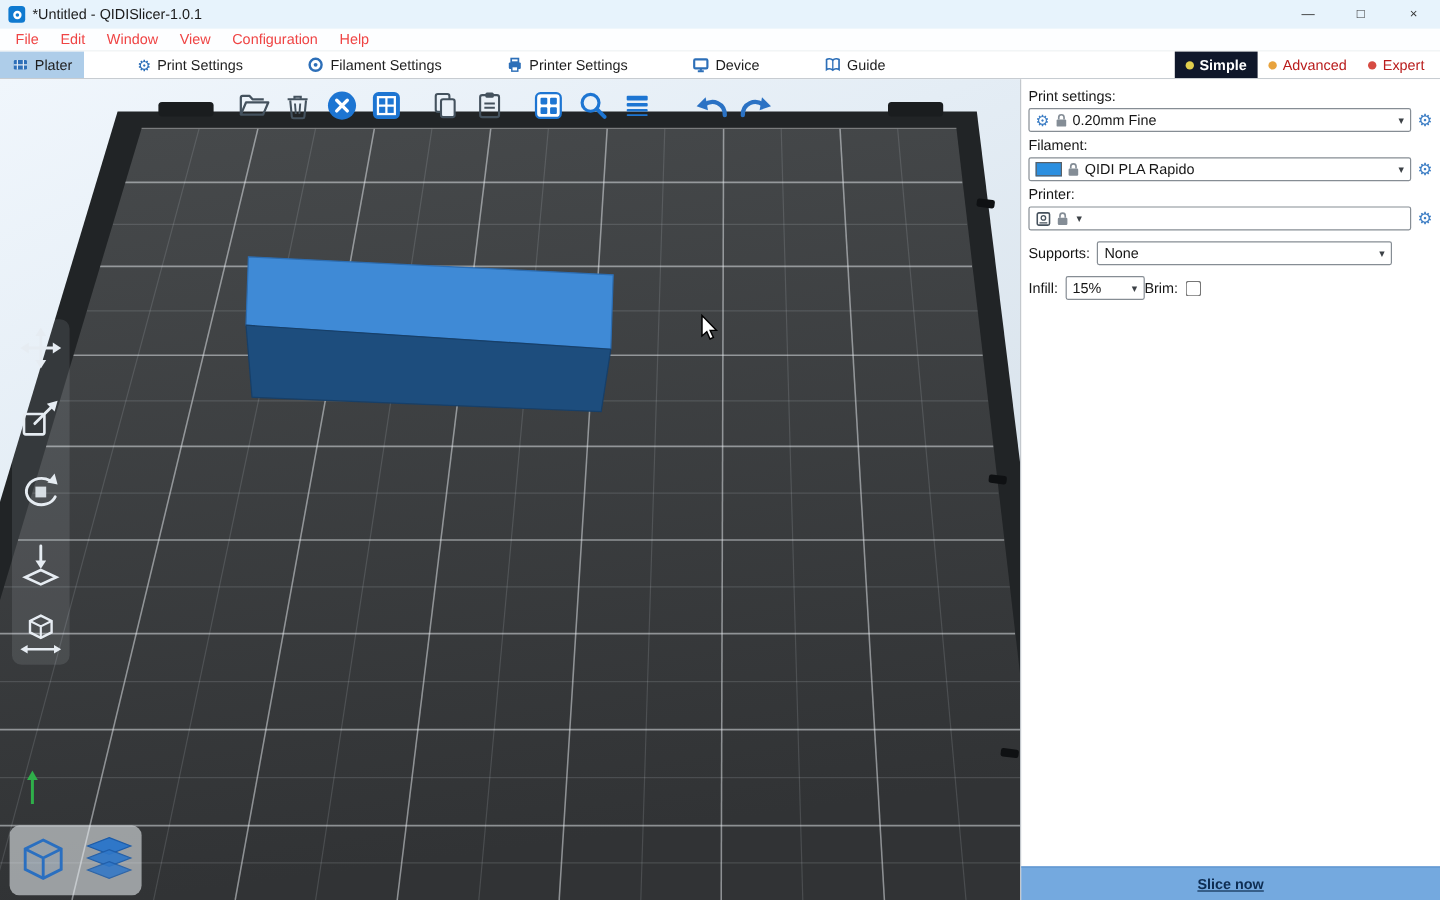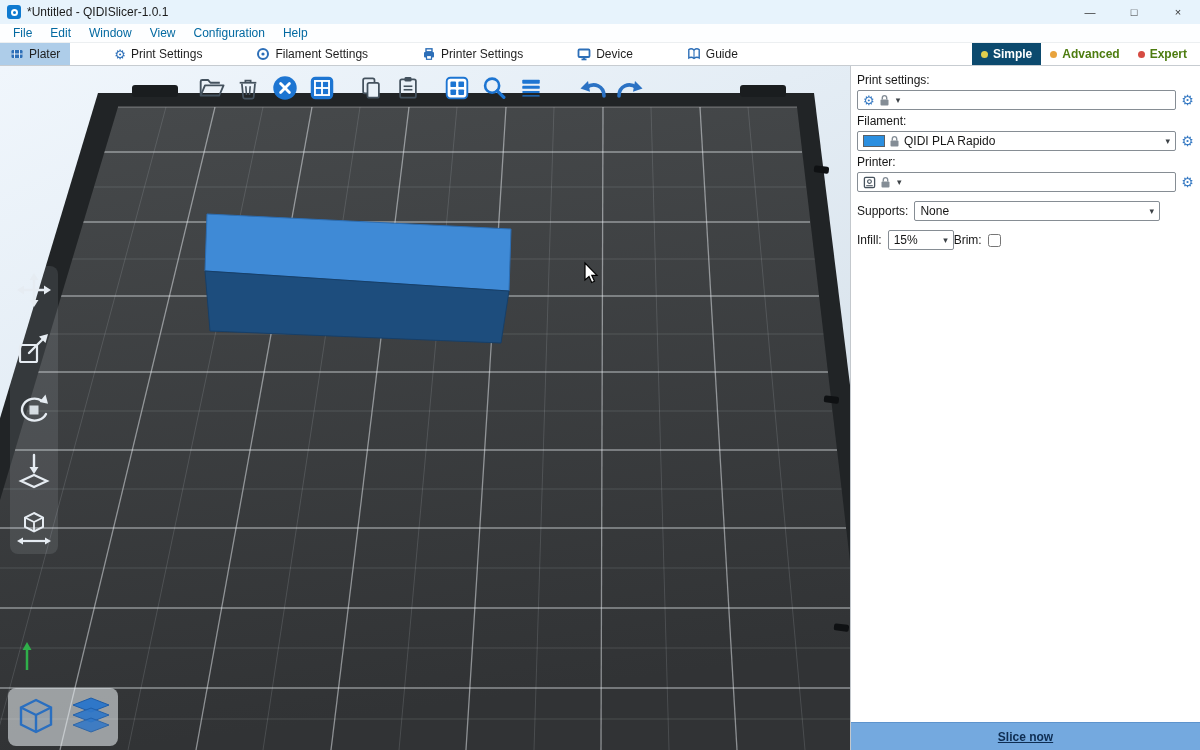--- a/index.html
+++ b/index.html
@@ -8,31 +8,31 @@
 
   
   .titlebar { height:24px; background:#e7f3fc; display:flex; align-items:center; padding-left:7px; font-size:12px; color:#1b1b1b; flex:0 0 auto; }
   .app-logo { width:14px; height:14px; background:#0f7ad0; border-radius:3px; margin-right:6px; display:grid; place-items:center; }
   .app-logo .ring { width:7px; height:7px; border:2px solid #fff; border-radius:50%; }
   .win-controls { margin-left:auto; display:flex; height:24px; }
   .win-btn { width:44px; height:24px; display:grid; place-items:center; font-size:11px; color:#333; }
 
   
   .menubar { height:19px; background:#fdfeff; display:flex; align-items:center; padding-left:4px; border-bottom:1px solid #eceff1; flex:0 0 auto; }
-  .menu-item { font-size:12px; color:#0369a1; padding:0 9px; }
+  .menu-item { font-size:12px; color:#ef4444; padding:0 9px; }
 
   
   .tabbar { height:23px; background:#ffffff; border-bottom:1px solid #c7ccd1; display:flex; align-items:stretch; flex:0 0 auto;gap:34px; }
   .tab { display:flex; align-items:center; gap:5px; padding:0 10px; font-size:12px; color:#1e1e1e; }
   .tab.active { background:#aecde9; }
   .tab svg { display:block; }
   .tab-gear { color:#2d6fb8; font-size:13px; line-height:1; }
   .modes { margin-left:auto; display:flex; align-items:stretch; padding-right:4px; }
-  .mode { display:flex; align-items:center; gap:5px; padding:0 9px; font-size:12px; color:#4d7c0f;font-weight:bold; }
-  .mode.active { background:#0c4a6e; color:#fff; font-weight:bold;text-align:center; }
+  .mode { display:flex; align-items:center; gap:5px; padding:0 9px; font-size:12px; color:#b91c1c; }
+  .mode.active { background:#0f172a; color:#fff; font-weight:bold;text-align:center; }
   .mode-dot { width:7px; height:7px; border-radius:50%; display:inline-block; }
 
   
   .main { flex:1; display:flex; height:684px;border-radius:14px; }
 
   
   .viewport { position:relative; width:850px; height:684px; background:linear-gradient(155deg,#f0f6fc 0%, #e4edf5 35%, #cfdae3 100%); overflow:hidden; flex:0 0 auto; }
   .scene { position:absolute; left:0; top:0; }
 
   .top-toolbar { position:absolute; left:196px; top:5px; display:flex; align-items:center; height:34px; }
@@ -382,20 +382,21 @@
     <div class="sidebar">
 
       <div class="sb-label">Print settings:</div>
       <div class="combo-row">
         <div class="combo">
           <span class="gear-in">⚙</span>
           <svg class="lock-svg" width="11" height="12" viewBox="0 0 11 12">
               <rect x="1.5" y="5.5" width="8" height="6" rx="1" fill="#848d96"></rect>
               <path d="M3.3 5.5 V3.8 a2.2 2.2 0 0 1 4.4 0 V5.5" fill="none" stroke="#848d96" stroke-width="1.4"></path>
             </svg>
+          <span class="combo-text">0.20mm Fine</span>
           <span class="chev">▾</span>
         </div>
         <button class="gear-btn">⚙</button>
       </div>
 
       <div class="sb-label">Filament:</div>
       <div class="combo-row">
         <div class="combo">
           <span class="swatch" style="background: rgb(43, 143, 224);"></span>
           <svg class="lock-svg" width="11" height="12" viewBox="0 0 11 12">

